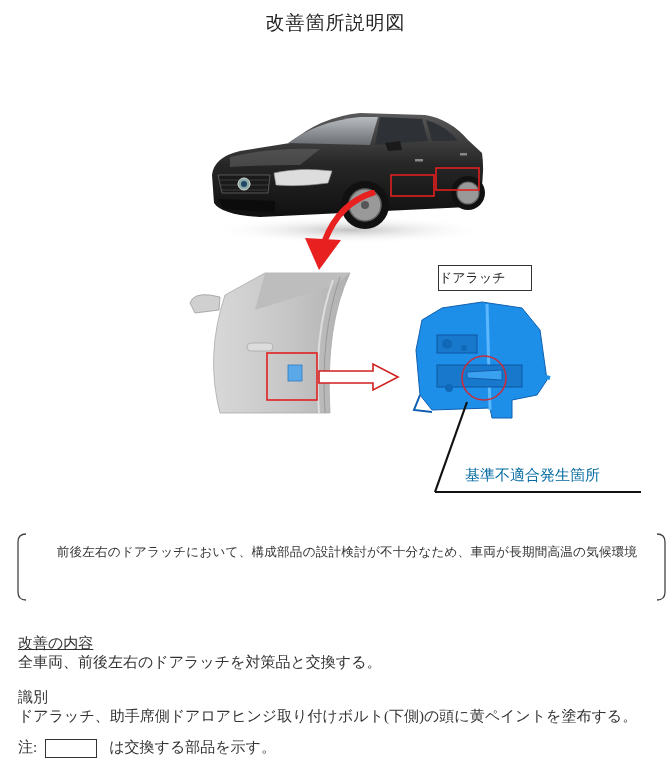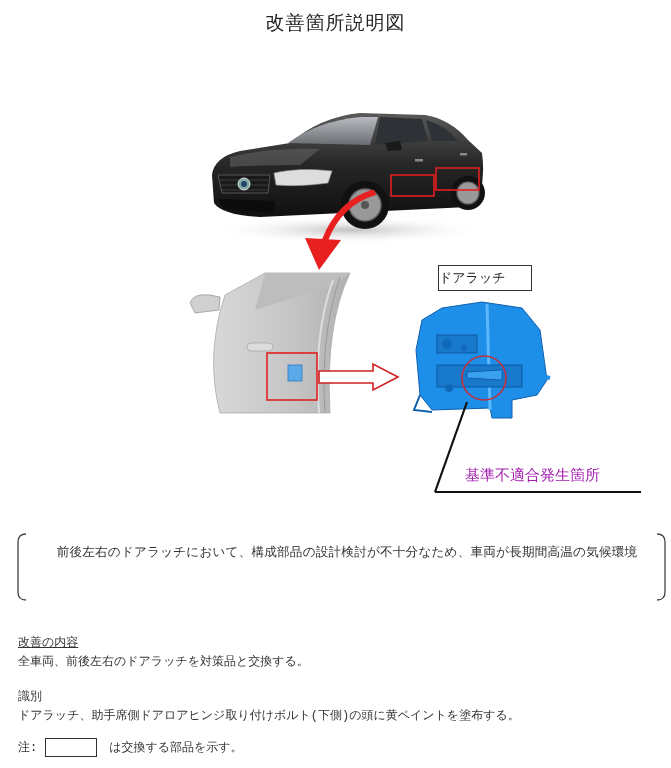--- a/index.html
+++ b/index.html
@@ -18,28 +18,28 @@
   .door { left: 185px; top: 265px; width: 170px; height: 150px; }
   .latch { left: 412px; top: 300px; width: 140px; height: 120px; }
   .latch-label {
     left: 438px; top: 265px; width: 94px; height: 26px;
     border: 1px solid #333; box-sizing: border-box;
     font-size: 13px; line-height: 24px;
     font-family: "DejaVu Serif", serif;
   }
   .fault-label {
     left: 465px; top: 466px; font-size: 15px;
-    font-family: "DejaVu Sans", "Liberation Sans", sans-serif; color:#a21caf;
+    font-family: "DejaVu Sans", "Liberation Sans", sans-serif; color:#0369a1;
   }
   .desc {
     left: 32px; top: 541px; width: 630px;
     font-size: 12.6px; line-height: 22px; color: #333;
     font-family: "DejaVu Serif", serif; letter-spacing: 0.2px; text-align: center;
   }
-  .section { font-size: 12px; color: #333; font-family: Liberation Mono, monospace; }
+  .section { font-size: 15px; color: #333; font-family: Liberation Serif, serif; }
   .underline { text-decoration: underline; }
   .note-box {
     display: inline-block; width: 50px; height: 17px; border: 1.5px solid #333;
     vertical-align: middle; margin: 0 12px 0 8px;
   }
   svg { display: block; }
 </style>
 </head>
 <body>
 

